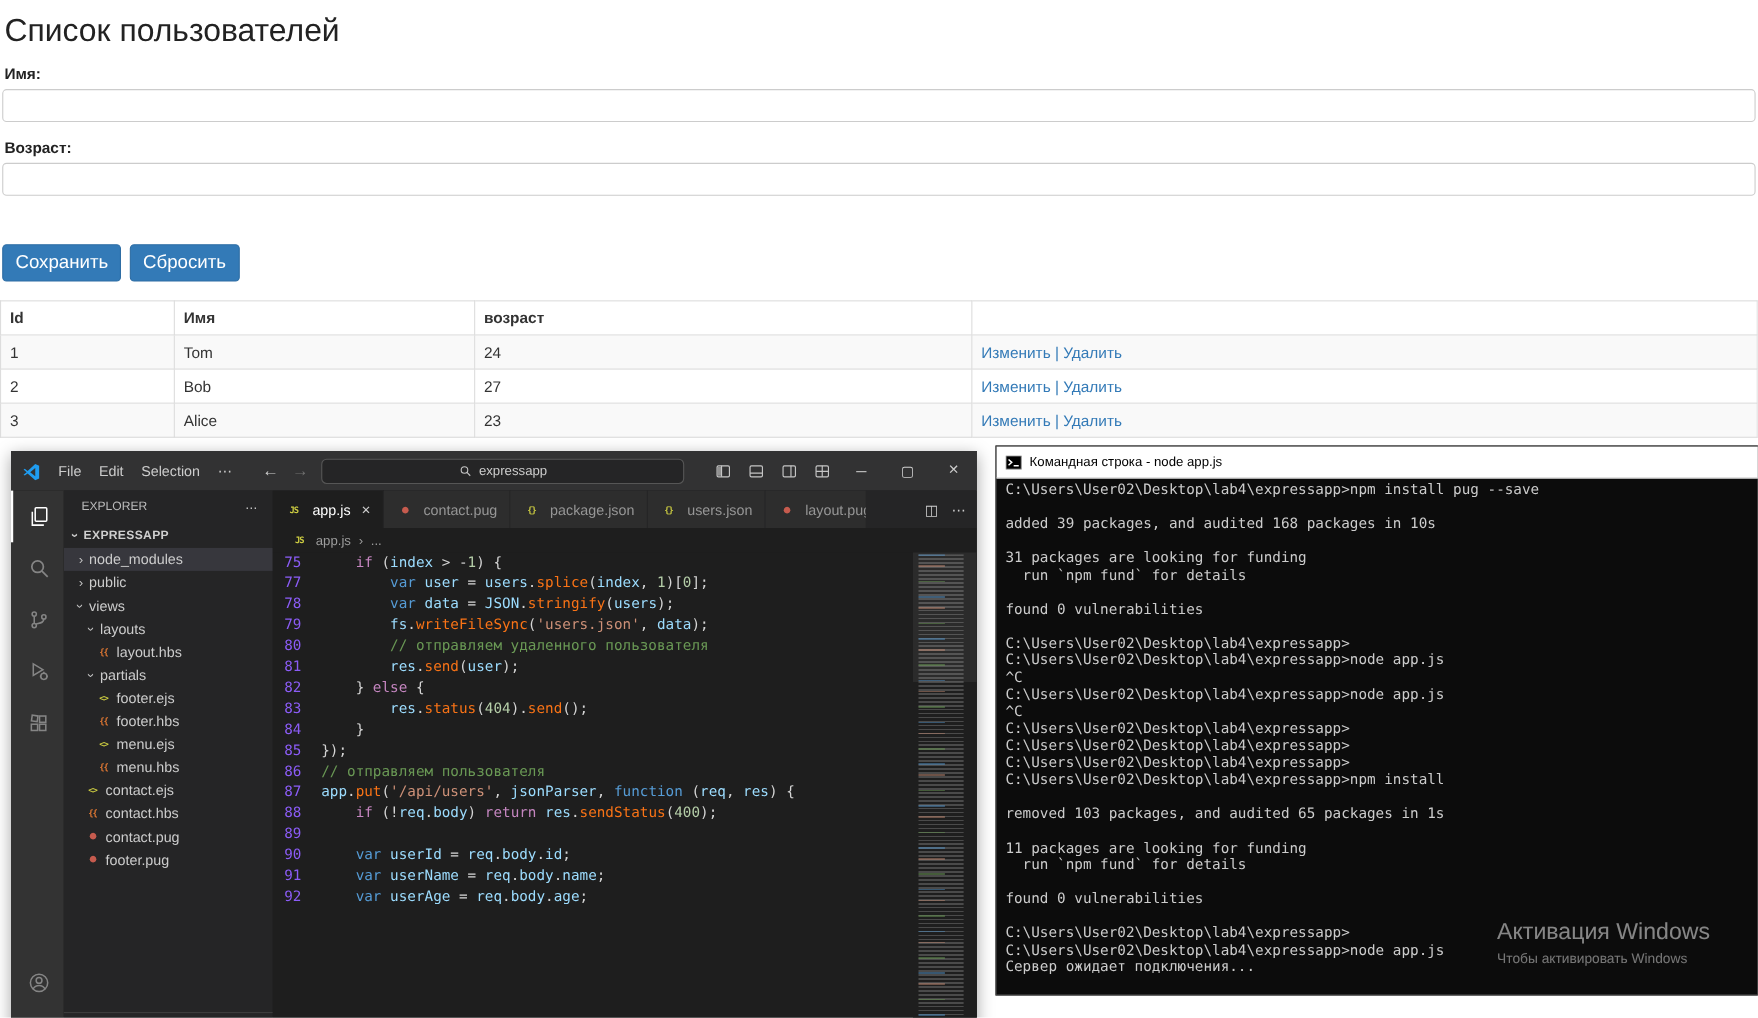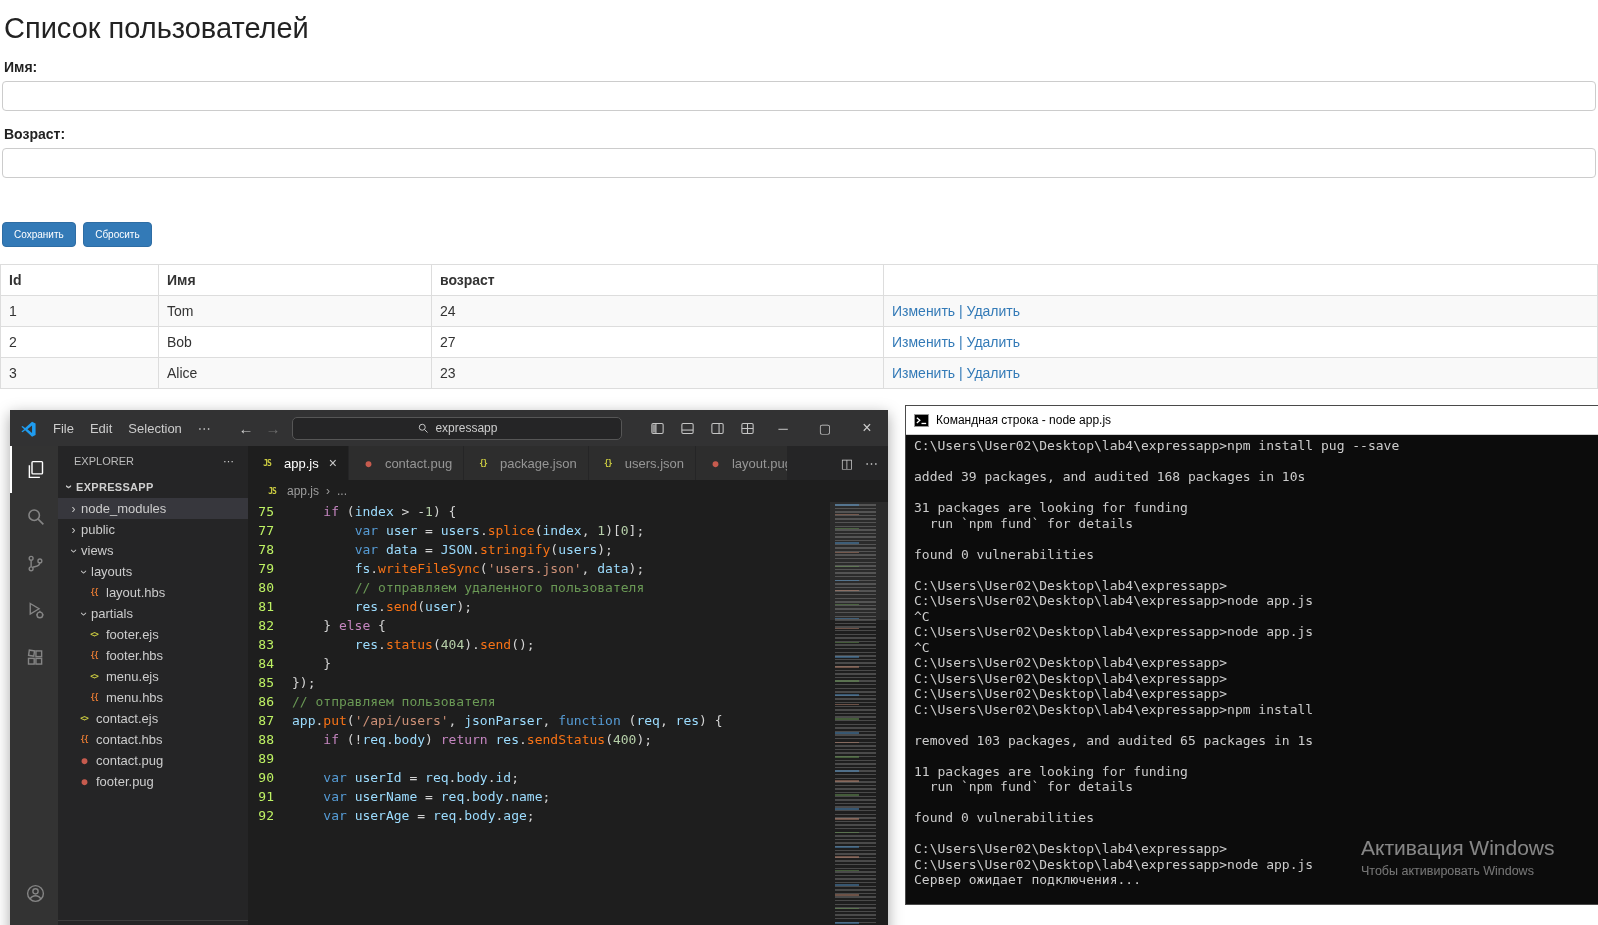--- a/index.html
+++ b/index.html
@@ -14,21 +14,21 @@
   .page h1 { margin:12px 0 14px 4px; font-size:29px; font-weight:400; color:#222; }
   .form-group { margin:0 2px 15px 2px; }
   .form-group label { display:block; font-size:14px; font-weight:bold; color:#222; margin:0 0 6px 2px; }
   .form-control {
     width:100%; height:30px; border:1px solid #ccc; border-radius:4px;
     padding:4px 8px; font-size:14px; font-family:"Liberation Sans",sans-serif;
   }
   .btn-row { margin:44px 0 0 2px; }
   .btn {
     display:inline-block; background:#337ab7; border:1px solid #2e6da4; color:#fff;
-    font-size:10px; padding:6px 11px; border-radius:4px; margin-right:3px; cursor:pointer;
+    font-size:17px; padding:6px 11px; border-radius:4px; margin-right:3px; cursor:pointer;
     font-family:"Liberation Sans",sans-serif;
     text-align:right;
   }
   .users-table { width:100%; border-collapse:collapse; margin-top:17px; font-size:14px; color:#333; }
   .users-table th, .users-table td { border:1px solid #ddd; padding:7px 8px; text-align:left; }
   .users-table th { font-weight:bold; background:#fff; }
   .users-table th:nth-child(1){ width:158px; }
   .users-table th:nth-child(2){ width:273px;margin-top:28px; }
   .users-table th:nth-child(3){ width:452px; }
   .users-table tbody tr:nth-child(odd){ background:#f9f9f9; }
@@ -87,21 +87,21 @@
   .tab-close { margin-left:5px; font-size:14px; color:#cccccc; cursor:pointer; }
   .tab-actions { margin-left:auto; display:flex; align-items:center; gap:12px; padding:0 10px; color:#cccccc; }
   .tab-actions span { cursor:pointer; }
 
   .breadcrumb { height:22px; display:flex; align-items:center; gap:7px; padding-left:16px; color:#9d9d9d; font-size:12px; background:#1e1e1e; flex:0 0 22px; }
   .breadcrumb .fi { margin-right:0; }
 
   .code-area { position:relative; flex:1; background:#1e1e1e; overflow:hidden;
                font-family:"DejaVu Sans Mono",monospace; font-size:13px; line-height:19px; }
   .cl { display:flex; height:19px; white-space:pre; }
-  .ln { flex:0 0 44px; width:44px; text-align:right; color:#bef264; padding-right:18px; }
+  .ln { flex:0 0 44px; width:44px; text-align:right; color:#8b5cf6; padding-right:18px; }
   .lc { white-space:pre; }
   .tok-k{color:#c586c0} .tok-d{color:#569cd6} .tok-v{color:#9cdcfe} .tok-f{color:#f97316}
   .tok-s{color:#ce9178} .tok-n{color:#b5cea8} .tok-p{color:#d4d4d4} .tok-c{color:#6a9955}
 
   .minimap { position:absolute; right:0; top:0; bottom:0; width:58px; background:#1e1e1e; cursor:pointer; }
   .minimap::before { content:''; position:absolute; left:5px; right:12px; top:2px; bottom:4px;
     background:repeating-linear-gradient(180deg, rgba(200,200,200,.26) 0 1.5px, transparent 1.5px 3.6px); }
   .minimap::after { content:''; position:absolute; left:5px; width:24px; top:2px; bottom:4px;
     background:repeating-linear-gradient(180deg,
       rgba(86,156,214,.45) 0 1.5px, transparent 1.5px 10px,

